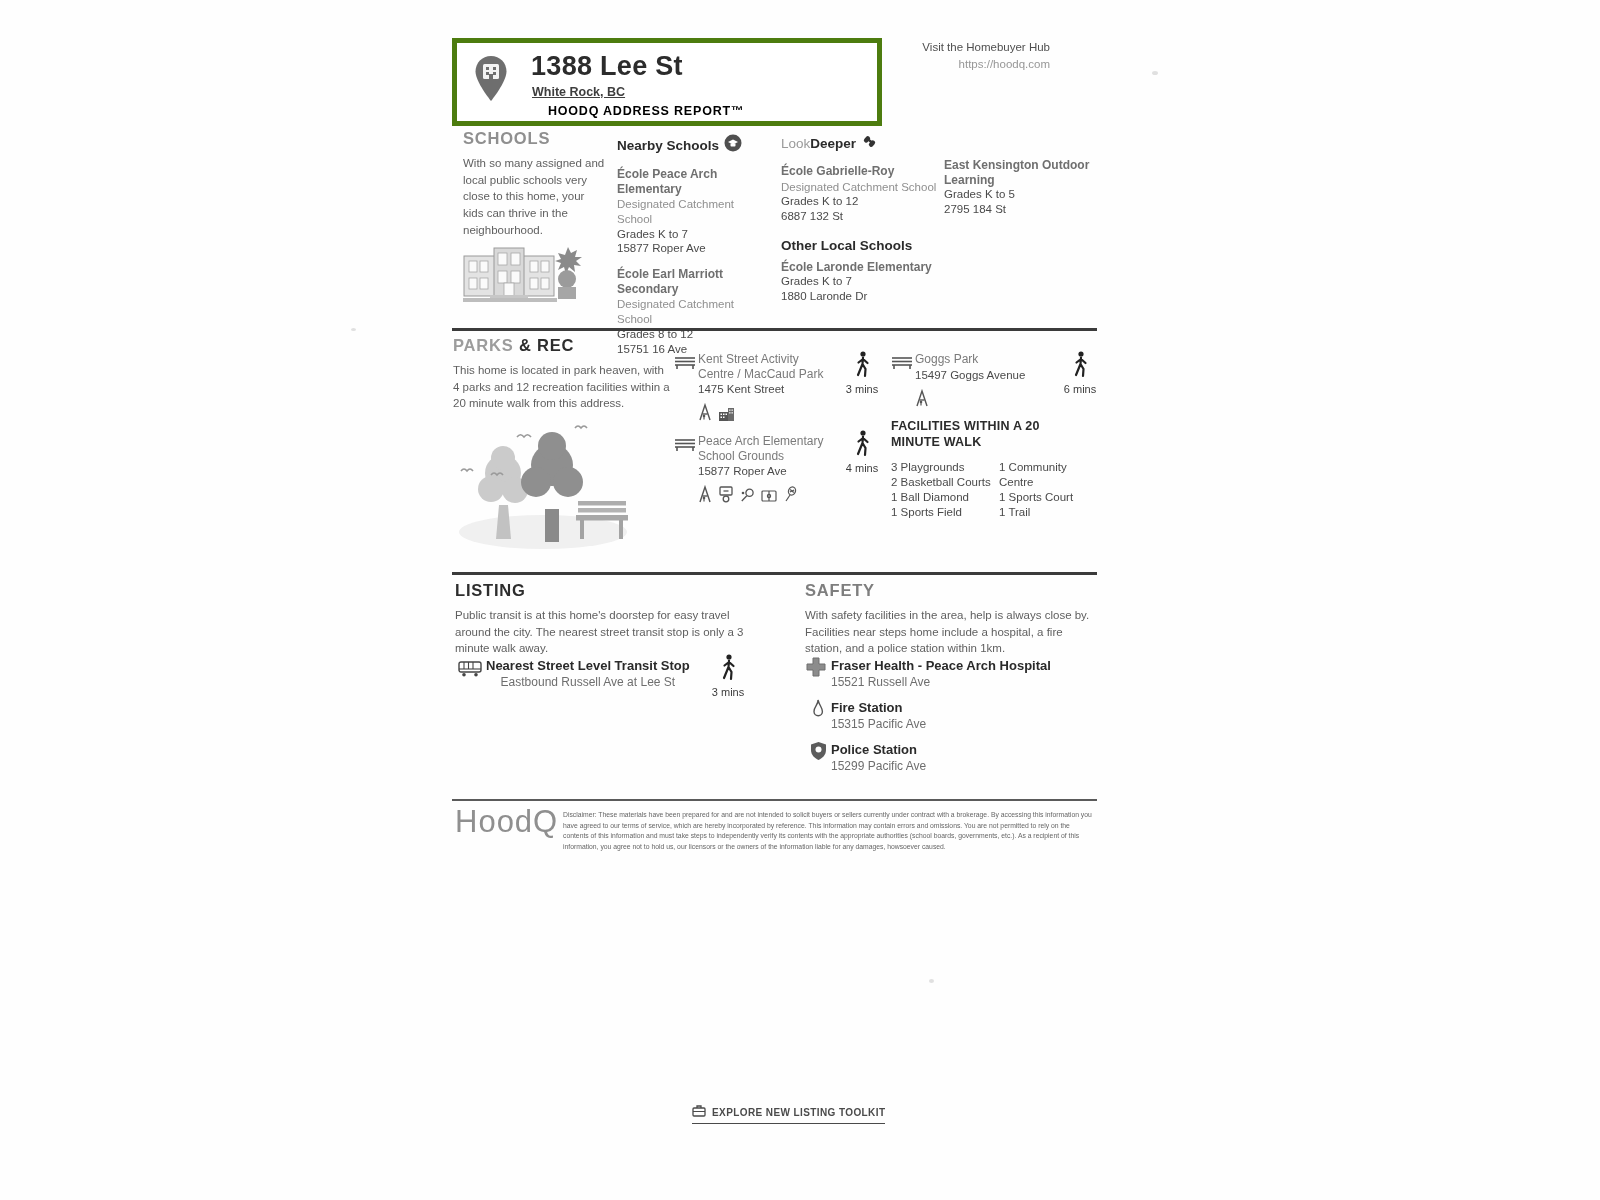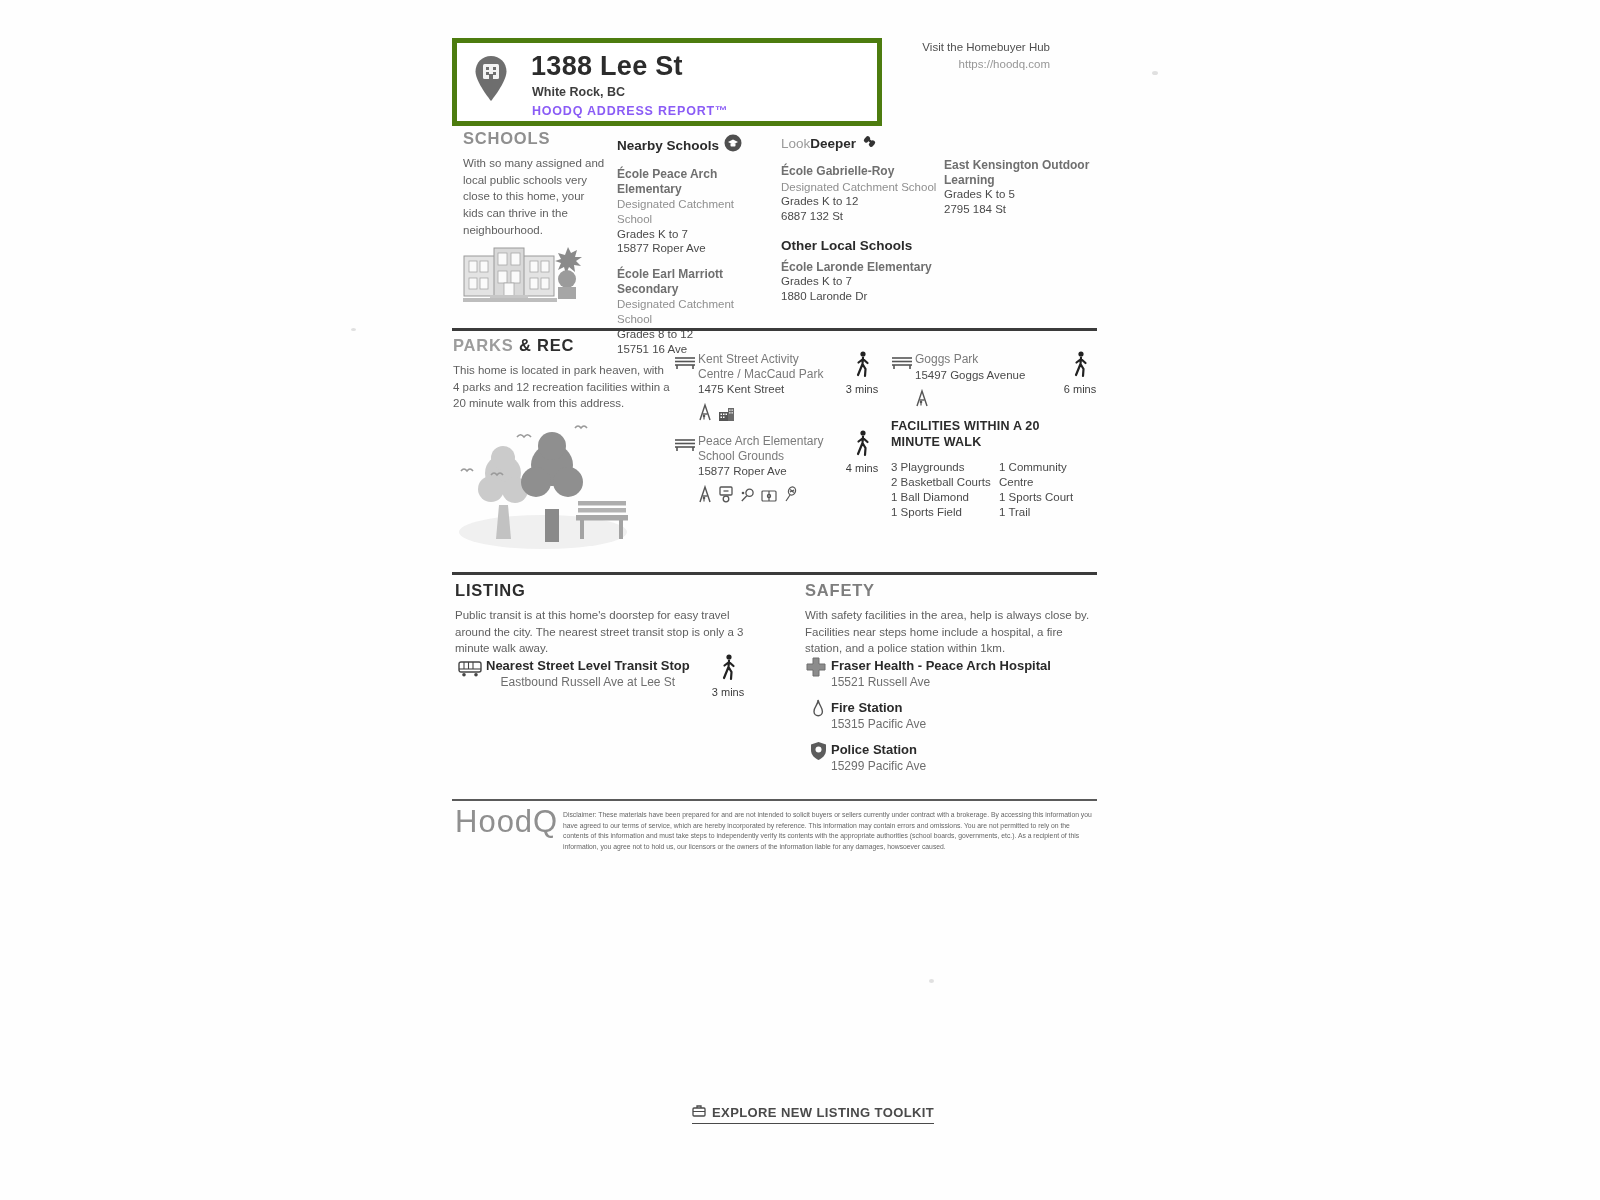--- a/index.html
+++ b/index.html
@@ -4,22 +4,22 @@
 <style>
   html,body{margin:0;padding:0;background:#ffffff;}
   .canvas{position:relative;width:1600px;height:1200px;background:#fefefe;overflow:hidden;
           font-family:"Liberation Sans", sans-serif;color:#4a4a4a;}
   .abs{position:absolute;}
 
   
   .header-box{position:absolute;left:452px;top:38px;width:420px;height:78px;
               border:5px solid #4d7c0f;background:#fff;}
   .addr-title{position:absolute;left:74px;top:8px;font-size:27px;font-weight:bold;color:#2c2c2c;letter-spacing:.3px;}
-  .addr-city{position:absolute;left:75px;top:42px;font-size:12.5px;color:#3e3e3e;font-weight:600;}
-  .addr-report{position:absolute;left:75px;top:61px;font-size:12.5px;font-weight:bold;letter-spacing:.8px;color:#8b5cf6;}
+  .addr-city{position:absolute;left:75px;top:42px;font-size:12.5px;color:#3e3e3e;font-weight:600;text-decoration:underline;}
+  .addr-report{position:absolute;left:91px;top:61px;font-size:12.5px;font-weight:bold;letter-spacing:.8px;color:#000000;}
   .hub{position:absolute;left:850px;top:39px;width:200px;text-align:right;font-size:11.5px;line-height:1.45;}
   .hub-line1{color:#4f4f4f;}
   .hub-url{color:#979797;}
 
   
   .sec-h{font-size:16.5px;font-weight:bold;letter-spacing:.8px;}
   .h-gray{color:#8f8f8f;}
   .h-dark{color:#2d2d2d;}
   .para{font-size:11.5px;color:#5f5f5f;line-height:1.45;margin-top:7px;}
 
@@ -48,21 +48,21 @@
 
   .safety-name{font-size:13px;font-weight:bold;color:#2a2a2a;}
   .safety-addr{font-size:12px;color:#6e6e6e;margin-top:2px;}
 
   .logo{position:absolute;left:455px;top:804px;font-size:31px;color:#8f8f8f;letter-spacing:1px;}
   .disclaimer{position:absolute;left:563px;top:810px;width:533px;font-size:6.8px;
               line-height:1.58;color:#666;}
 
   .toolkit{position:absolute;left:692px;top:1103px;display:flex;align-items:center;gap:6px;
            border-bottom:1.5px solid #4a4a4a;padding-bottom:2px;cursor:pointer;}
-  .toolkit-text{font-size:13px;font-weight:bold;color:#4a4a4a;letter-spacing:.4px;}
+  .toolkit-text{font-size:10px;font-weight:bold;color:#4a4a4a;letter-spacing:.4px;}
 
   .speck{position:absolute;background:#bdbdbd;border-radius:50%;opacity:.45;}
 </style>
 </head>
 <body>
 
 <div class="canvas">
 
   <div class="header-box">
     <span class="abs" style="left:16px;top:12px;">

